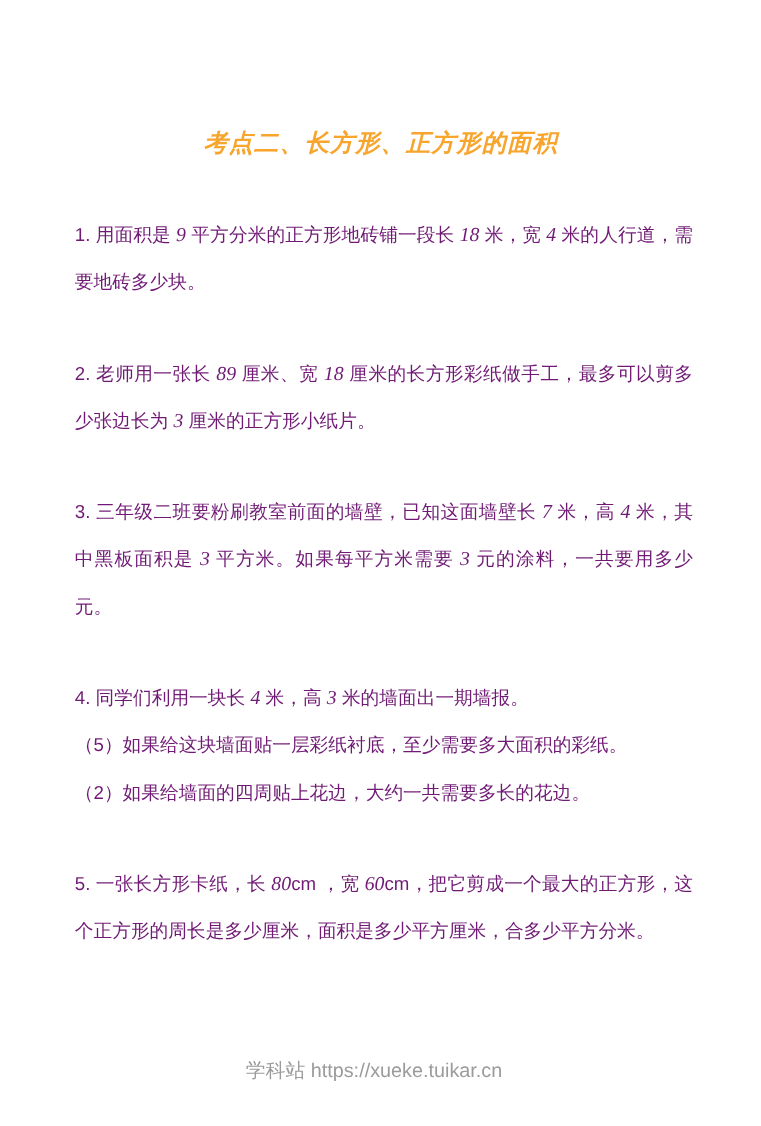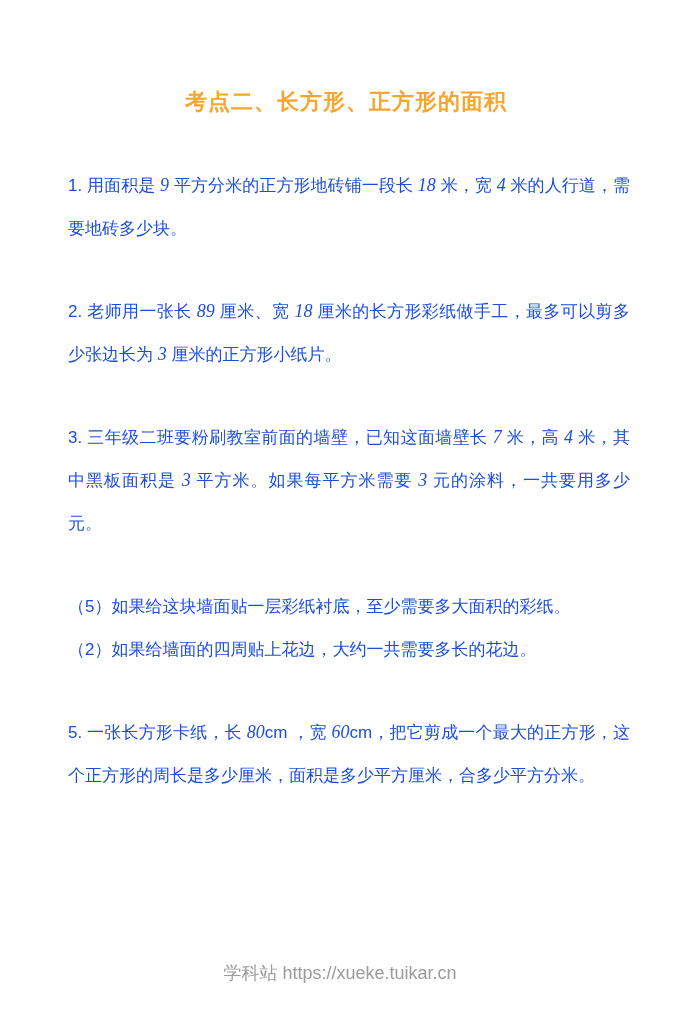--- a/index.html
+++ b/index.html
@@ -14,33 +14,34 @@
   }
   .page {
     position: relative;
     width: 692px;
     height: 1024px;
     overflow: hidden;
     background: #ffffff;
   }
   .title {
     margin: 0;
-    padding-top: 86px;
+    padding-top: 114px;
     text-align: center;
     font-size: 22px;
     line-height: 32px;
     font-weight: 700;
     letter-spacing: 1px;
     color: #f7a52d;
+    font-style: italic;
   }
   .content {
     margin: 46px 62px 0 68px;
     font-size: 17px;
     line-height: 43px;
-    color: #1d4ed8;
+    color: #701a75;
     text-align: justify;
   }
   .problem {
     margin: 0 0 40px 0;
   }
   .problem .line {
     display: block;
   }
   .content em {
     font-style: italic;
@@ -73,20 +74,21 @@
 
     <p class="problem">
       <span class="line rich">2. 老师用一张长 <em>89</em> 厘米、宽 <em>18</em> 厘米的长方形彩纸做手工，最多可以剪多少张边长为 <em>3</em> 厘米的正方形小纸片。</span>
     </p>
 
     <p class="problem">
       <span class="line rich">3. 三年级二班要粉刷教室前面的墙壁，已知这面墙壁长 <em>7</em> 米，高 <em>4</em> 米，其中黑板面积是 <em>3</em> 平方米。如果每平方米需要 <em>3</em> 元的涂料，一共要用多少元。</span>
     </p>
 
     <p class="problem">
+      <span class="line rich">4. 同学们利用一块长 <em>4</em> 米，高 <em>3</em> 米的墙面出一期墙报。</span>
       <span class="line rich">（5）如果给这块墙面贴一层彩纸衬底，至少需要多大面积的彩纸。</span>
       <span class="line rich">（2）如果给墙面的四周贴上花边，大约一共需要多长的花边。</span>
     </p>
 
     <p class="problem">
       <span class="line rich">5. 一张长方形卡纸，长 <em>80</em>cm ，宽 <em>60</em>cm，把它剪成一个最大的正方形，这个正方形的周长是多少厘米，面积是多少平方厘米，合多少平方分米。</span>
     </p>
 
   </div>
 

